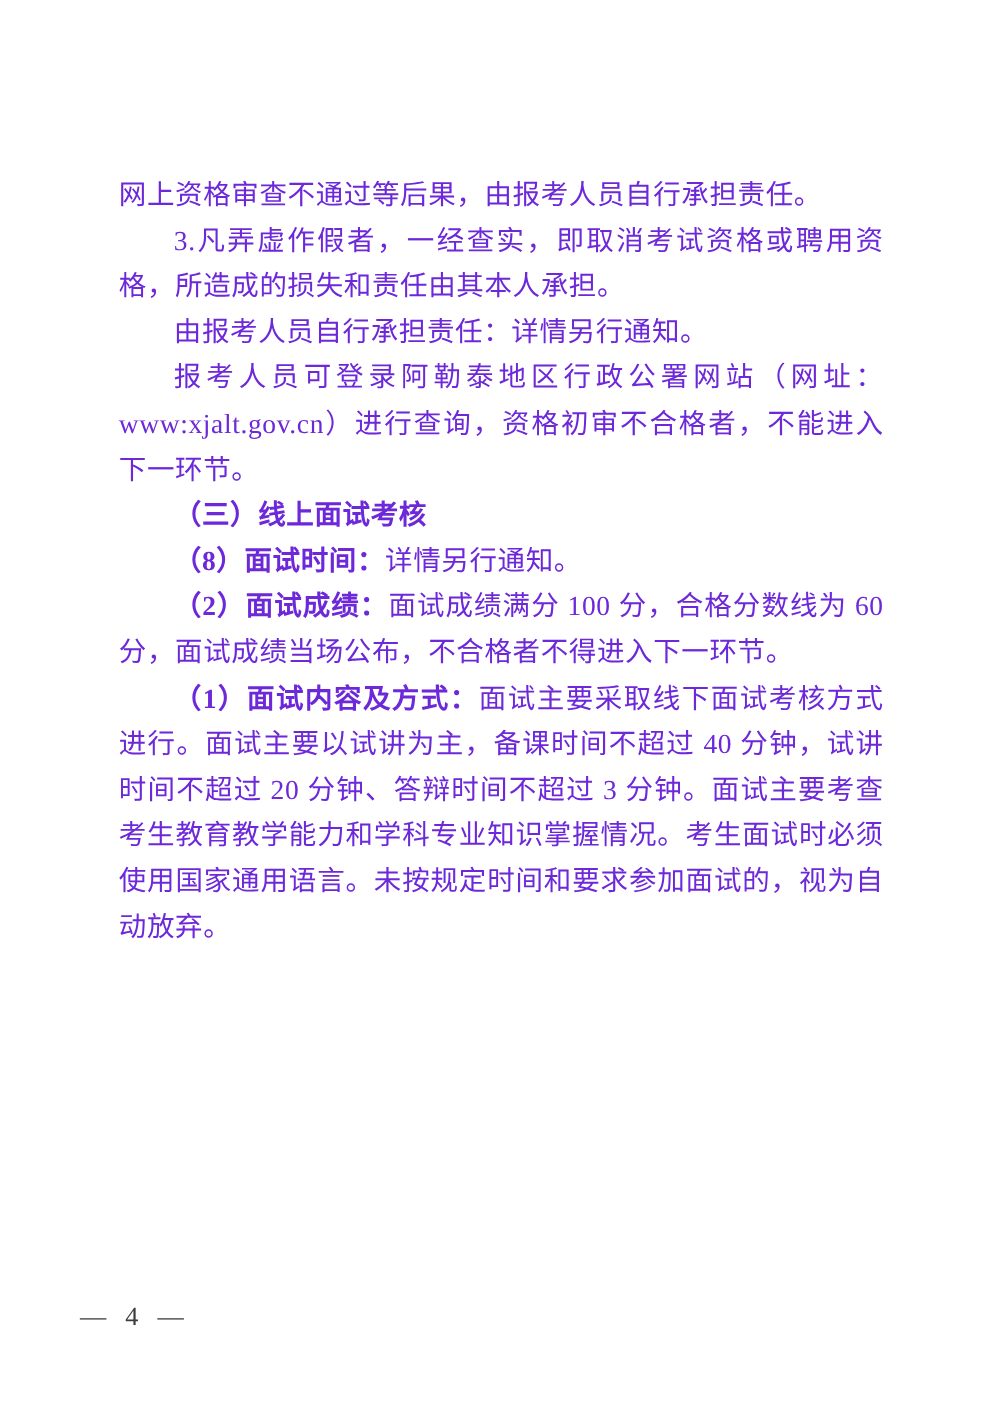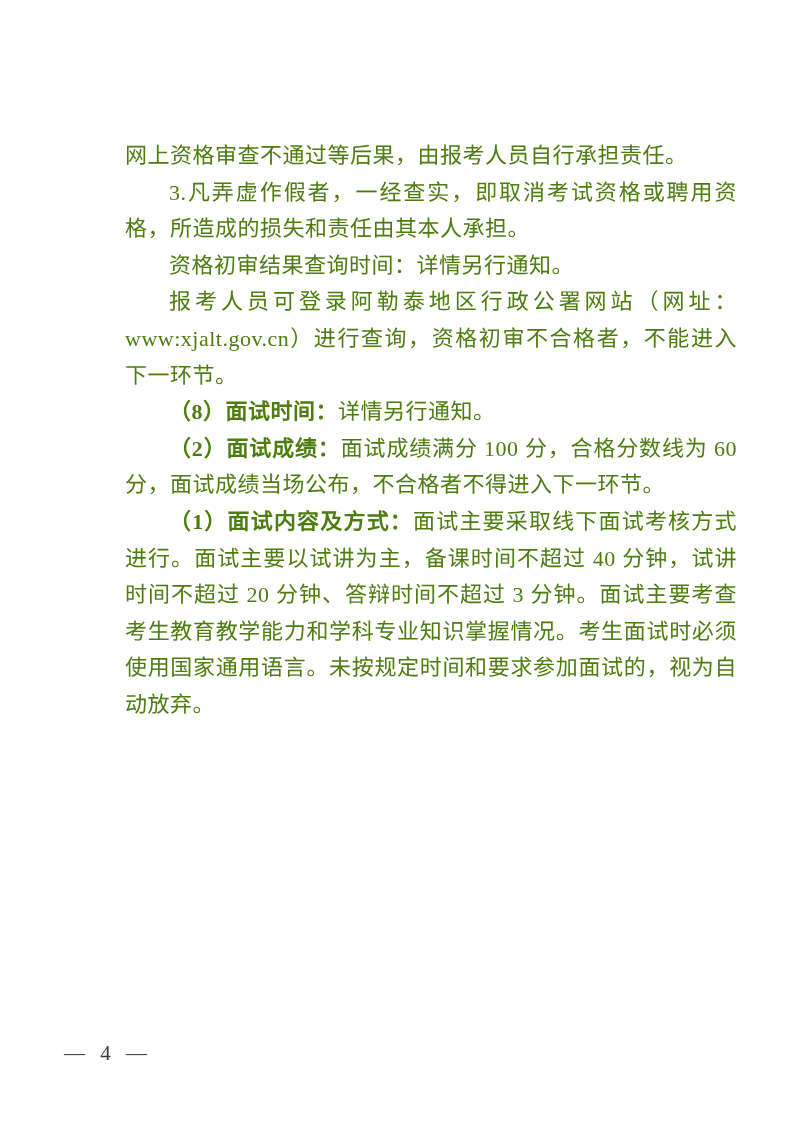--- a/index.html
+++ b/index.html
@@ -45,23 +45,24 @@
     line-height: 26px;
     color: #3d3d3d;
     letter-spacing: 5px;
     font-family: "Liberation Serif", "DejaVu Serif", serif;
   }
 </style>
 </head>
 <body>
 
 <div class="page" style="background: rgb(255, 255, 255);">
-  <div class="content" style="color: #4d7c0f; margin-left: 30px;">
+  <div class="content" style="color: #6d28d9;">
       <p class="para"><span class="run">网上资格审查不通过等后果，由报考人员自行承担责任。</span></p>
       <p class="para indent"><span class="run">3.凡弄虚作假者，一经查实，即取消考试资格或聘用资格，所造成的损失和责任由其本人承担。</span></p>
-      <p class="para indent"><span class="run">资格初审结果查询时间：详情另行通知。</span></p>
+      <p class="para indent"><span class="run">由报考人员自行承担责任：详情另行通知。</span></p>
       <p class="para indent"><span class="run">报考人员可登录阿勒泰地区行政公署网站（网址：www:xjalt.gov.cn）进行查询，资格初审不合格者，不能进入下一环节。</span></p>
+      <p class="para indent"><span class="run bold">（三）线上面试考核</span></p>
       <p class="para indent"><span class="run bold">（8）面试时间：</span><span class="run">详情另行通知。</span></p>
       <p class="para indent"><span class="run bold">（2）面试成绩：</span><span class="run">面试成绩满分 100 分，合格分数线为 60 分，面试成绩当场公布，不合格者不得进入下一环节。</span></p>
       <p class="para indent"><span class="run bold">（1）面试内容及方式：</span><span class="run">面试主要采取线下面试考核方式进行。面试主要以试讲为主，备课时间不超过 40 分钟，试讲时间不超过 20 分钟、答辩时间不超过 3 分钟。面试主要考查考生教育教学能力和学科专业知识掌握情况。考生面试时必须使用国家通用语言。未按规定时间和要求参加面试的，视为自动放弃。</span></p>
     </div>
   <div class="page-footer" style="color: rgb(61, 61, 61);">— 4 —</div>
 </div>
 
 </body></html>

